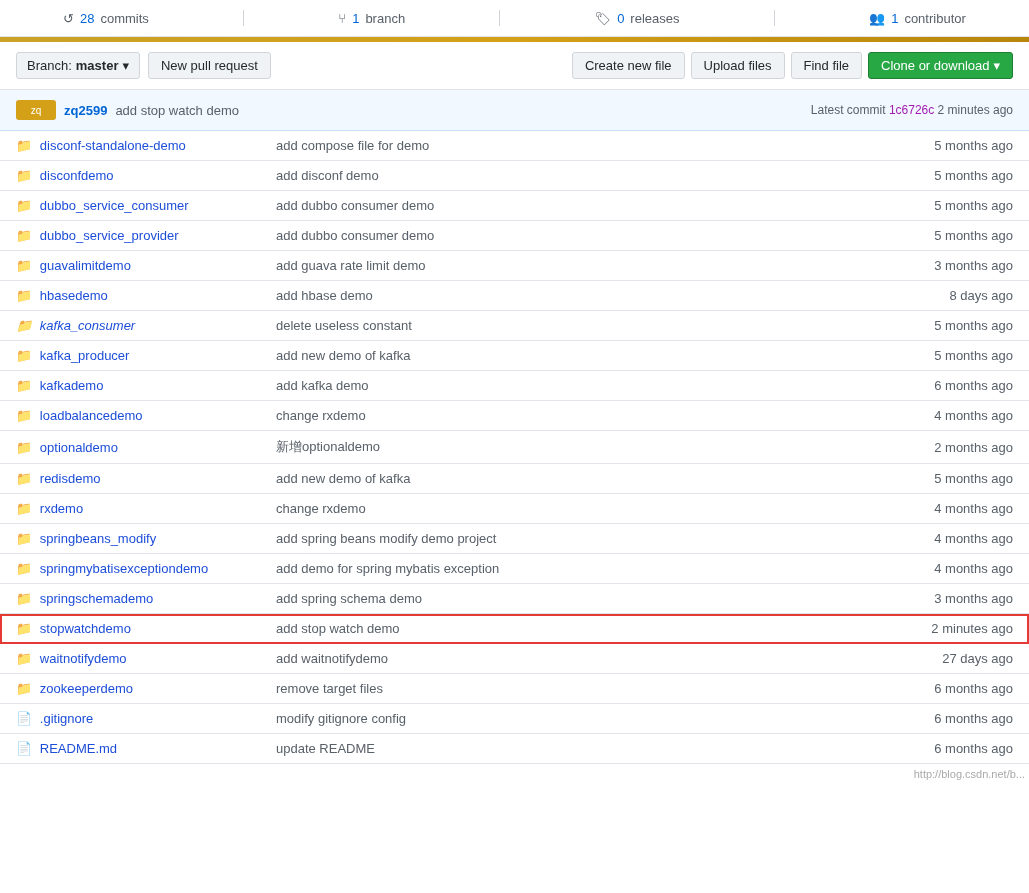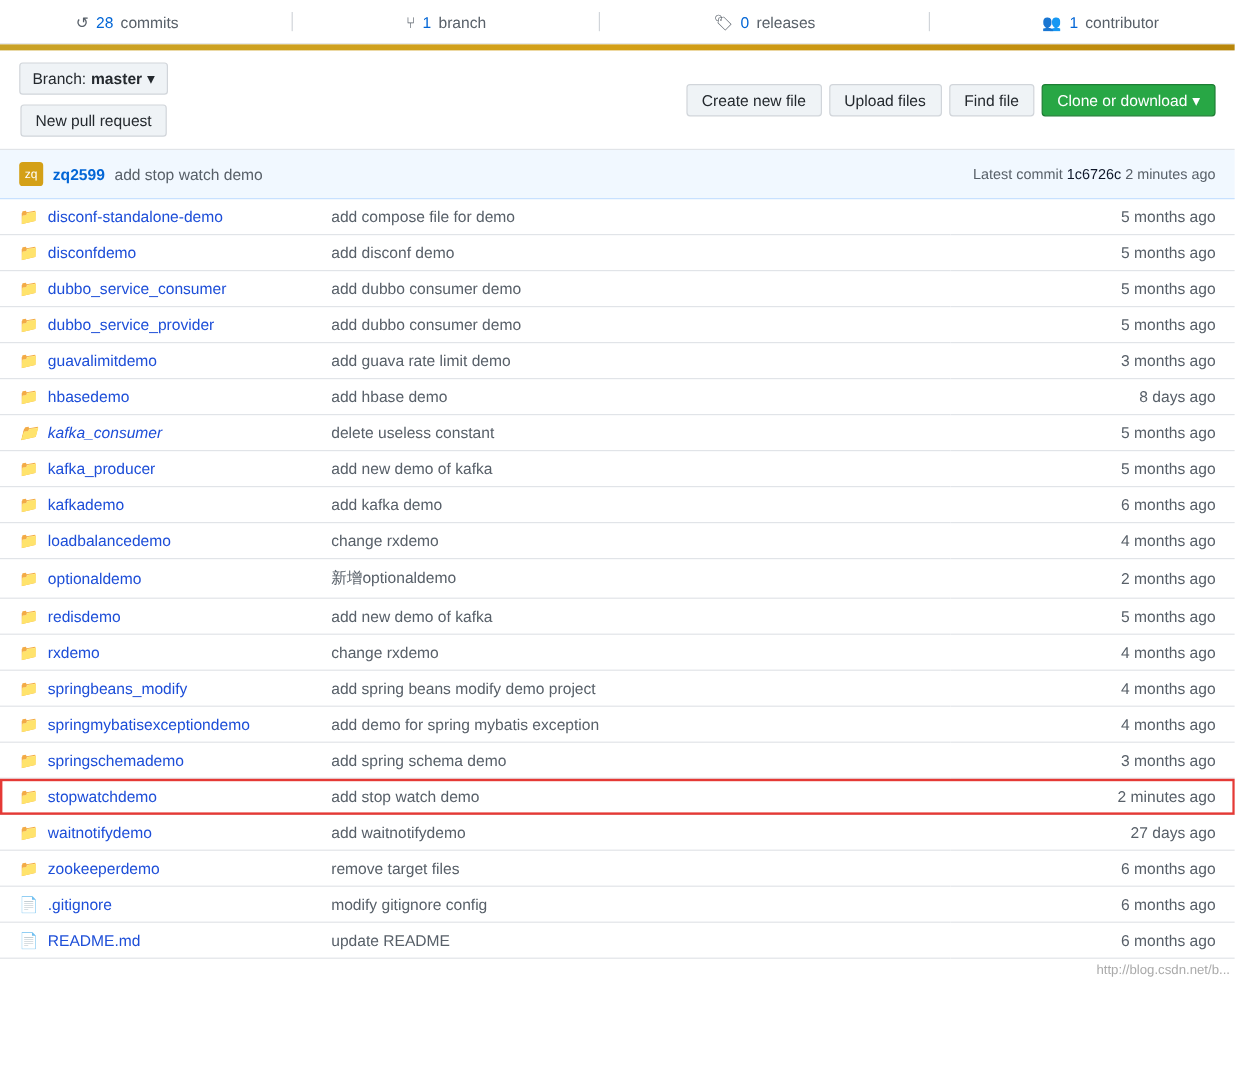--- a/index.html
+++ b/index.html
@@ -27,21 +27,21 @@
       background: linear-gradient(to right, #c9a227, #d4a017, #b8860b);
     }
 
     .toolbar {
       display: flex;
       align-items: center;
       justify-content: space-between;
       padding: 10px 16px;
       border-bottom: 1px solid #e1e4e8;
     }
-    .toolbar-left { display: flex; align-items: center; gap: 8px; flex-direction: column; }
+    .toolbar-left { display: flex; gap: 8px; }
     .toolbar-right { display: flex; align-items: center; gap: 6px; }
 
     .btn {
       display: inline-flex;
       align-items: center;
       gap: 4px;
       padding: 5px 12px;
       border: 1px solid #d1d5da;
       border-radius: 3px;
       background: #eff3f6;
@@ -70,21 +70,21 @@
 
     .commit-bar {
       display: flex;
       align-items: center;
       padding: 10px 16px;
       background: #f1f8ff;
       border-bottom: 1px solid #c8e1ff;
       gap: 8px;
     }
     .avatar {
-      width: 20px;
+      width: 40px;
       height: 20px;
       border-radius: 3px;
       background: #d4a017;
       display: flex;
       align-items: center;
       justify-content: center;
       font-size: 10px;
       color: #fff;
       overflow: hidden;
     }
@@ -163,21 +163,21 @@
 </div>
 
 <div class="commit-bar">
   <div class="avatar">
     <span>zq</span>
   </div>
   <a style="color:#0366d6;font-weight:600;text-decoration:none;">zq2599</a>
   <span style="color:#586069;">add stop watch demo</span>
   <div class="commit-bar-right">
     <span>Latest commit</span>
-    <a class="commit-hash" style="color:#0f172a;text-decoration:none;">1c6726c</a>
+    <a class="commit-hash" style="color:#a21caf;text-decoration:none;">1c6726c</a>
     <span>2 minutes ago</span>
   </div>
 </div>
 
 <table class="file-table">
   <tbody id="file-tbody">
       <tr>
     <td style="width:260px;">
       <span style="color:#6a9fca;margin-right:4px;">📁</span>
       <a class="file-name">disconf-standalone-demo</a>

